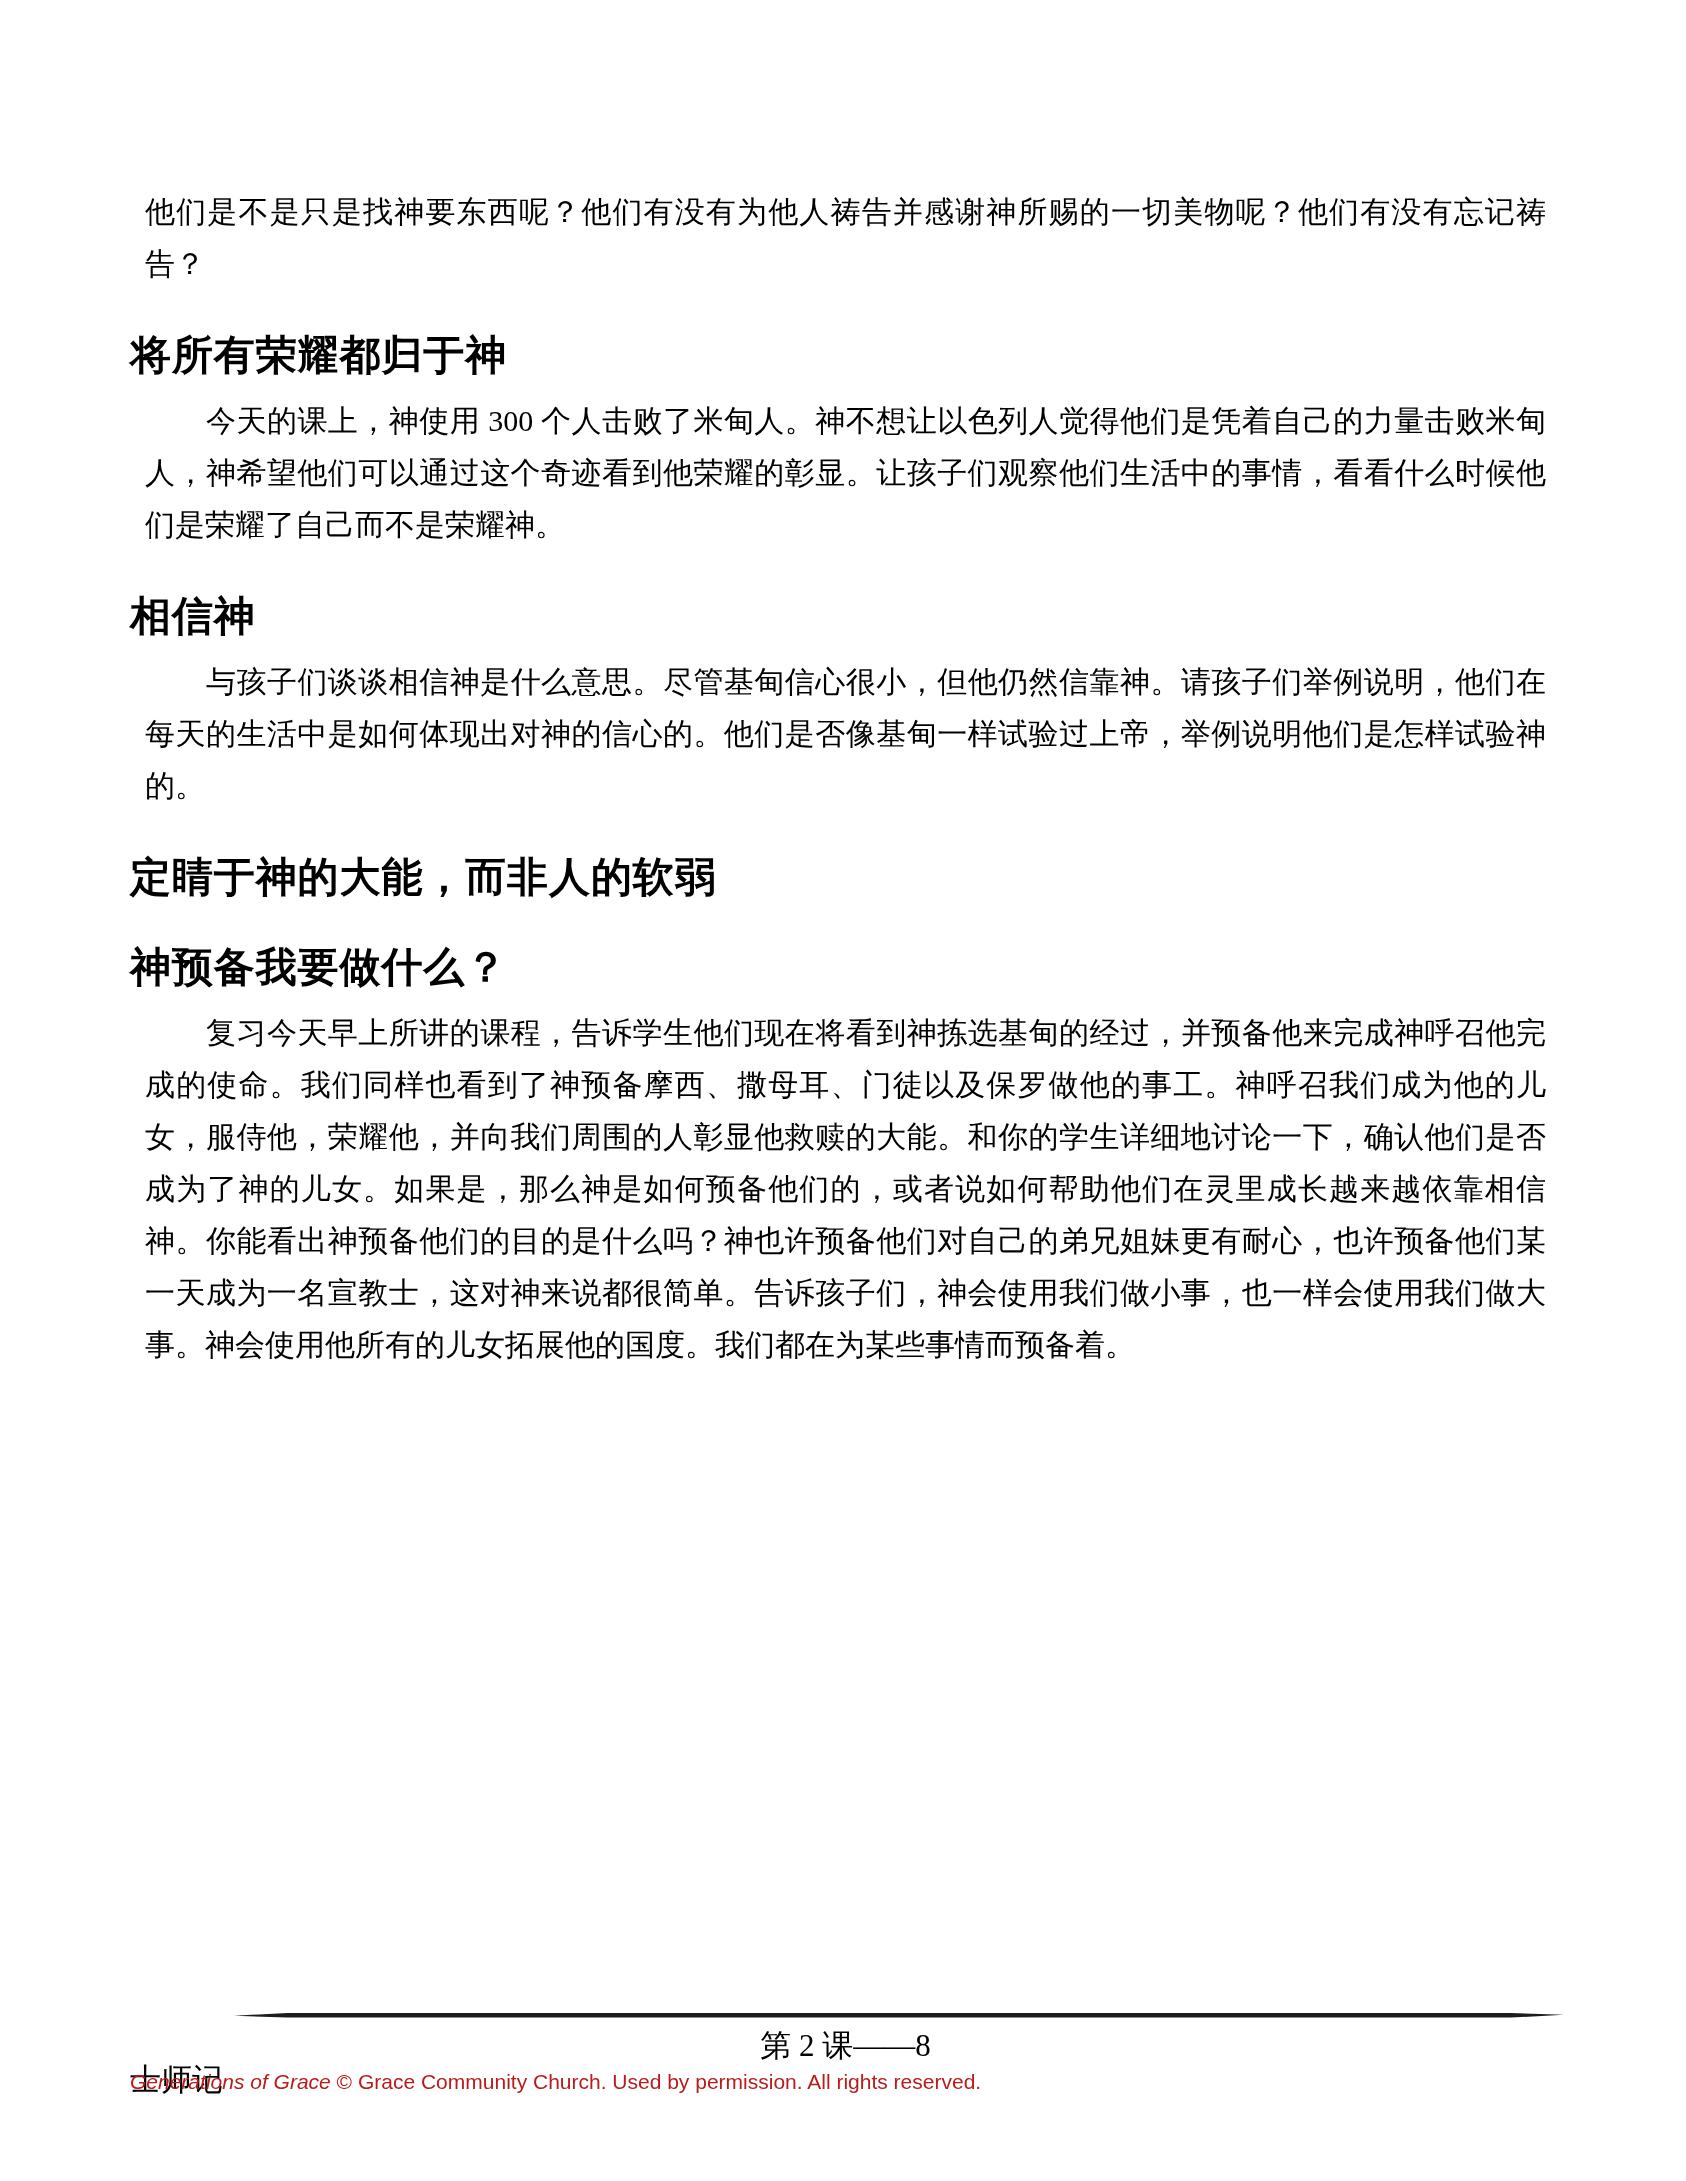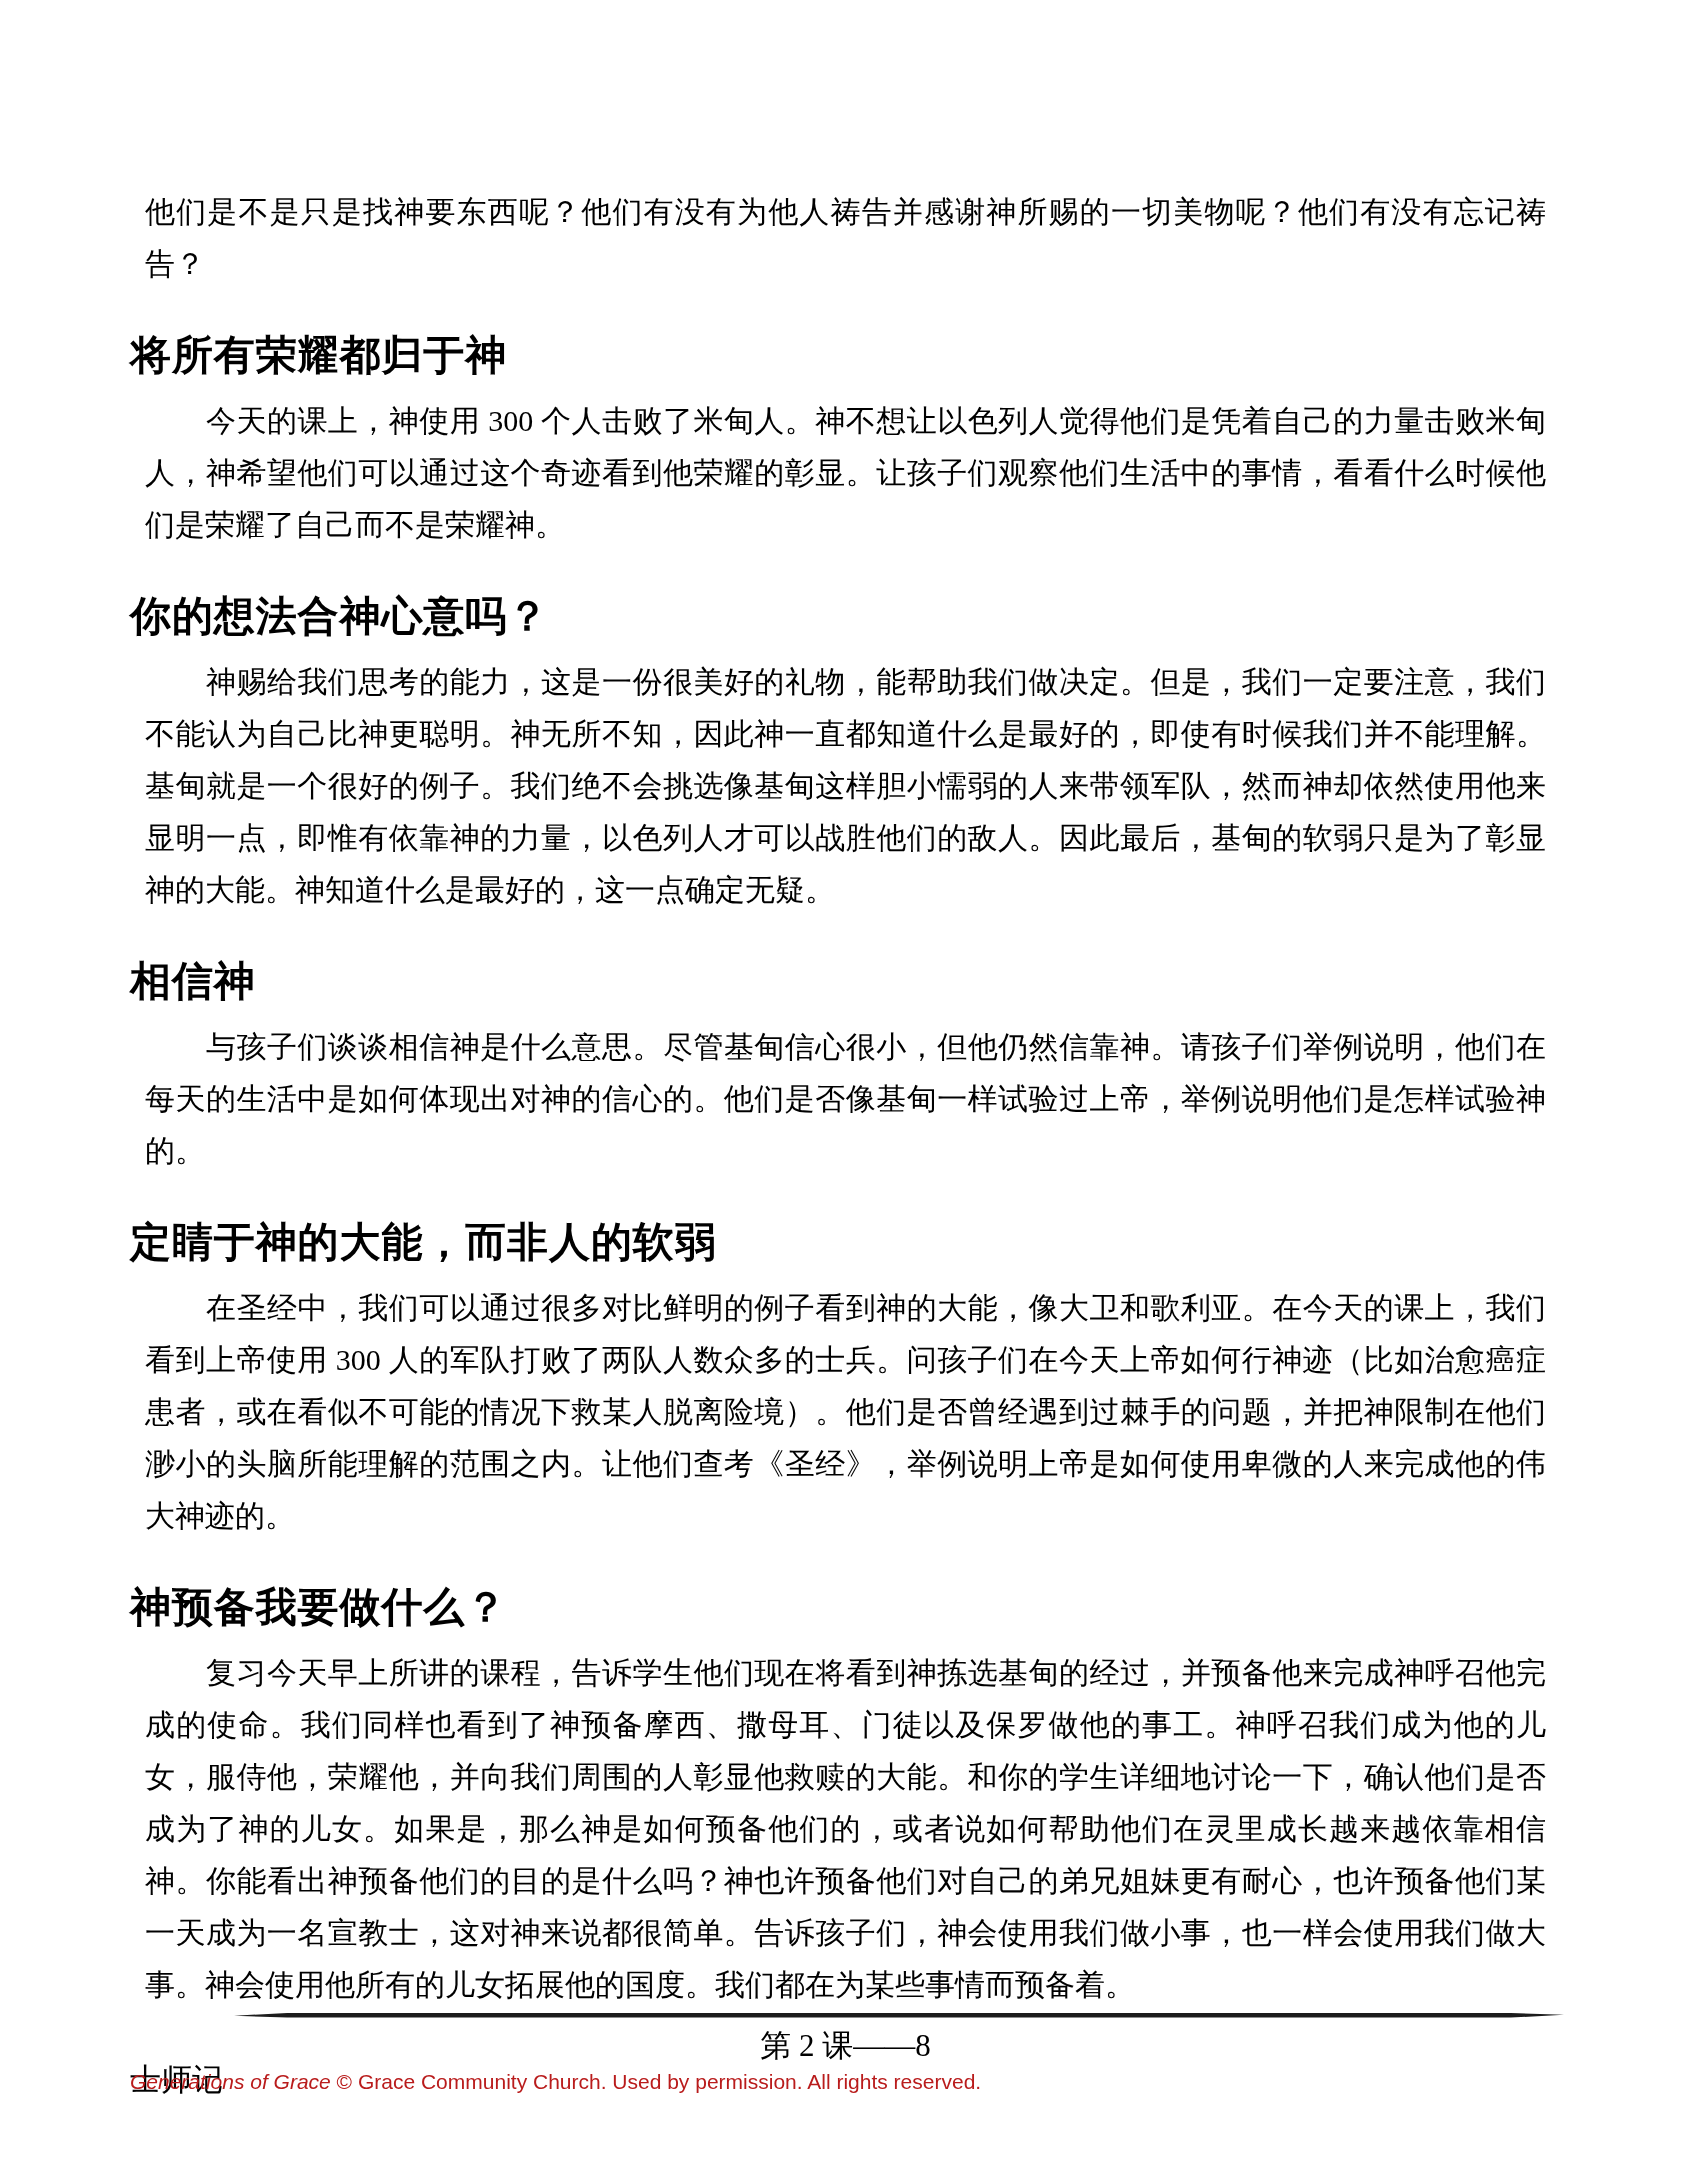--- a/index.html
+++ b/index.html
@@ -73,33 +73,28 @@
 
 <div class="content">
 
   <p class="para">他们是不是只是找神要东西呢？他们有没有为他人祷告并感谢神所赐的一切美物呢？他们有没有忘记祷告？</p>
 
   <div>
     <div class="section-heading">将所有荣耀都归于神</div>
     <p class="para indent">今天的课上，神使用 300 个人击败了米甸人。神不想让以色列人觉得他们是凭着自己的力量击败米甸人，神希望他们可以通过这个奇迹看到他荣耀的彰显。让孩子们观察他们生活中的事情，看看什么时候他们是荣耀了自己而不是荣耀神。</p>
   </div>
 
-  <div>
-    <div class="section-heading">你的想法合神心意吗？</div>
-    <p class="para indent">神赐给我们思考的能力，这是一份很美好的礼物，能帮助我们做决定。但是，我们一定要注意，我们不能认为自己比神更聪明。神无所不知，因此神一直都知道什么是最好的，即使有时候我们并不能理解。基甸就是一个很好的例子。我们绝不会挑选像基甸这样胆小懦弱的人来带领军队，然而神却依然使用他来显明一点，即惟有依靠神的力量，以色列人才可以战胜他们的敌人。因此最后，基甸的软弱只是为了彰显神的大能。神知道什么是最好的，这一点确定无疑。</p>
-  </div>
 
   <div>
     <div class="section-heading">相信神</div>
     <p class="para indent">与孩子们谈谈相信神是什么意思。尽管基甸信心很小，但他仍然信靠神。请孩子们举例说明，他们在每天的生活中是如何体现出对神的信心的。他们是否像基甸一样试验过上帝，举例说明他们是怎样试验神的。</p>
   </div>
 
   <div>
     <div class="section-heading">定睛于神的大能，而非人的软弱</div>
-    <p class="para indent">在圣经中，我们可以通过很多对比鲜明的例子看到神的大能，像大卫和歌利亚。在今天的课上，我们看到上帝使用 300 人的军队打败了两队人数众多的士兵。问孩子们在今天上帝如何行神迹（比如治愈癌症患者，或在看似不可能的情况下救某人脱离险境）。他们是否曾经遇到过棘手的问题，并把神限制在他们渺小的头脑所能理解的范围之内。让他们查考《圣经》，举例说明上帝是如何使用卑微的人来完成他的伟大神迹的。</p>
   </div>
 
   <div>
     <div class="section-heading">神预备我要做什么？</div>
     <p class="para indent">复习今天早上所讲的课程，告诉学生他们现在将看到神拣选基甸的经过，并预备他来完成神呼召他完成的使命。我们同样也看到了神预备摩西、撒母耳、门徒以及保罗做他的事工。神呼召我们成为他的儿女，服侍他，荣耀他，并向我们周围的人彰显他救赎的大能。和你的学生详细地讨论一下，确认他们是否成为了神的儿女。如果是，那么神是如何预备他们的，或者说如何帮助他们在灵里成长越来越依靠相信神。你能看出神预备他们的目的是什么吗？神也许预备他们对自己的弟兄姐妹更有耐心，也许预备他们某一天成为一名宣教士，这对神来说都很简单。告诉孩子们，神会使用我们做小事，也一样会使用我们做大事。神会使用他所有的儿女拓展他的国度。我们都在为某些事情而预备着。</p>
   </div>
 
 </div>
 
 <div class="footer-rule"></div>

